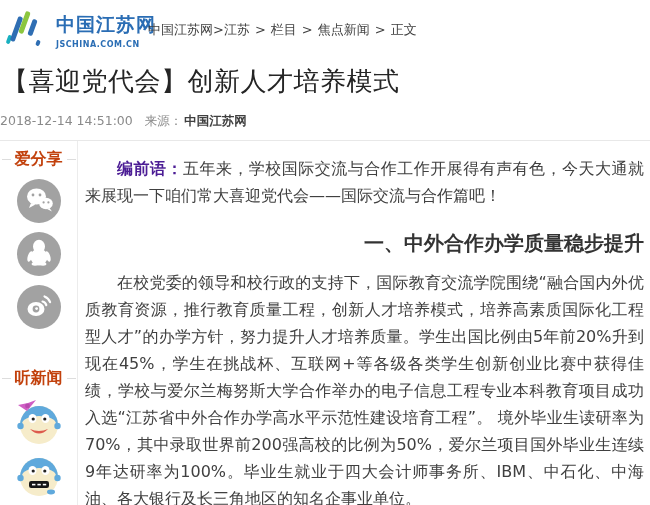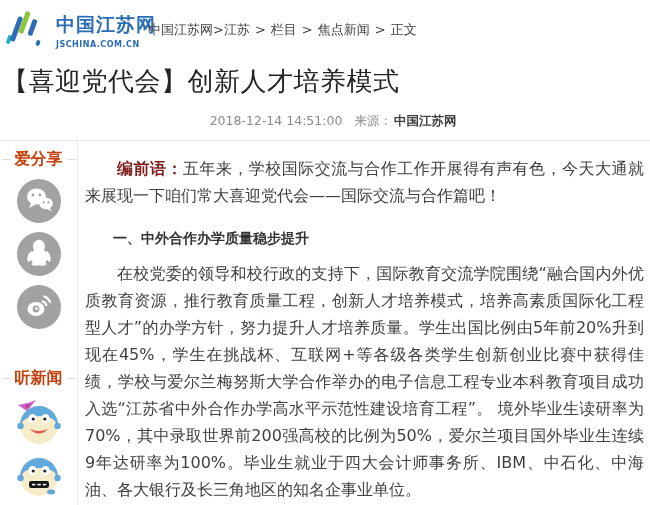--- a/index.html
+++ b/index.html
@@ -19,41 +19,41 @@
   .logo-text { margin-left:8px; }
   .logo-cn { font-size:19px; color:#2a6db4; letter-spacing:1px; font-weight:bold; }
   .logo-en { font-size:8px; color:#2a6db4; font-weight:bold; letter-spacing:.5px; text-align:left; margin-top:2px; }
   .breadcrumb { position:absolute; left:148px; top:21px; font-size:13px; color:#3f3f3f; }
   .breadcrumb a { color:#3f3f3f; text-decoration:none; cursor:pointer; }
   .sep { margin:0 5px; color:#3f3f3f; }
   .sep.tight { margin:0; }
 
   
   .article-title { font-size:26px; font-weight:400; color:#252525; margin:8px 0 0 2px; letter-spacing:.5px; }
-  .meta { text-align:center; font-size:12.5px; color:#8a8a8a; margin:14px 4px 0 0;padding-left:20px; }
+  .meta { text-align:left; font-size:12.5px; color:#8a8a8a; margin:14px 4px 0 0; }
   .meta .src-name { color:#404040; font-weight:bold; margin-left:2px; }
   .rule { border:none; border-top:1px solid #e8e8e8; margin-top:10px; }
 
   
   .main { display:flex; align-items:stretch; min-height:383px; }
   .sidebar { width:78px; flex:0 0 78px; border-right:1px solid #ececec;
              display:flex; flex-direction:column; align-items:center; padding-top:8px; }
   .side-label { display:flex; align-items:center; font-size:16px; color:#c2410c; margin:0 0 9px; white-space:nowrap;font-weight:bold; }
   .side-label .dash { display:inline-block; width:9px; height:1px; background:#ddd; margin:0 4px; }
   .circle { width:44px; height:44px; border-radius:50%; background:#a2a2a2;
             display:flex; align-items:center; justify-content:center; margin-bottom:9px; cursor:pointer; }
   .mascot { width:48px; height:48px; margin-bottom:6px; cursor:pointer; }
   .gap-top { margin-top:30px; }
 
   .content { flex:1; padding:6px 6px 0 7px; }
   .content p { font-size:16px; line-height:27px; color:#404040; text-align:justify;
                text-indent:2em; margin:12px 0 0; }
   .content p.first { margin-top:8px; }
-  .content h2 { font-size:14px; color:#333; font-weight:bold; text-indent:2em; margin:21px 0 2px; }
-  .lead { font-weight:bold; color:#7f1d1d; }
+  .content h2 { font-size:20px; color:#333; font-weight:bold; text-indent:2em; margin:21px 0 2px;text-align:right; }
+  .lead { font-weight:bold; color:#4c1d95; }
 </style>
 </head>
 <body>
 
 <div class="header">
   <div class="logo">
     <div class="logo-mark">
       <i class="s0"></i>
         <i class="s1"></i>
         <i class="s2"></i>

